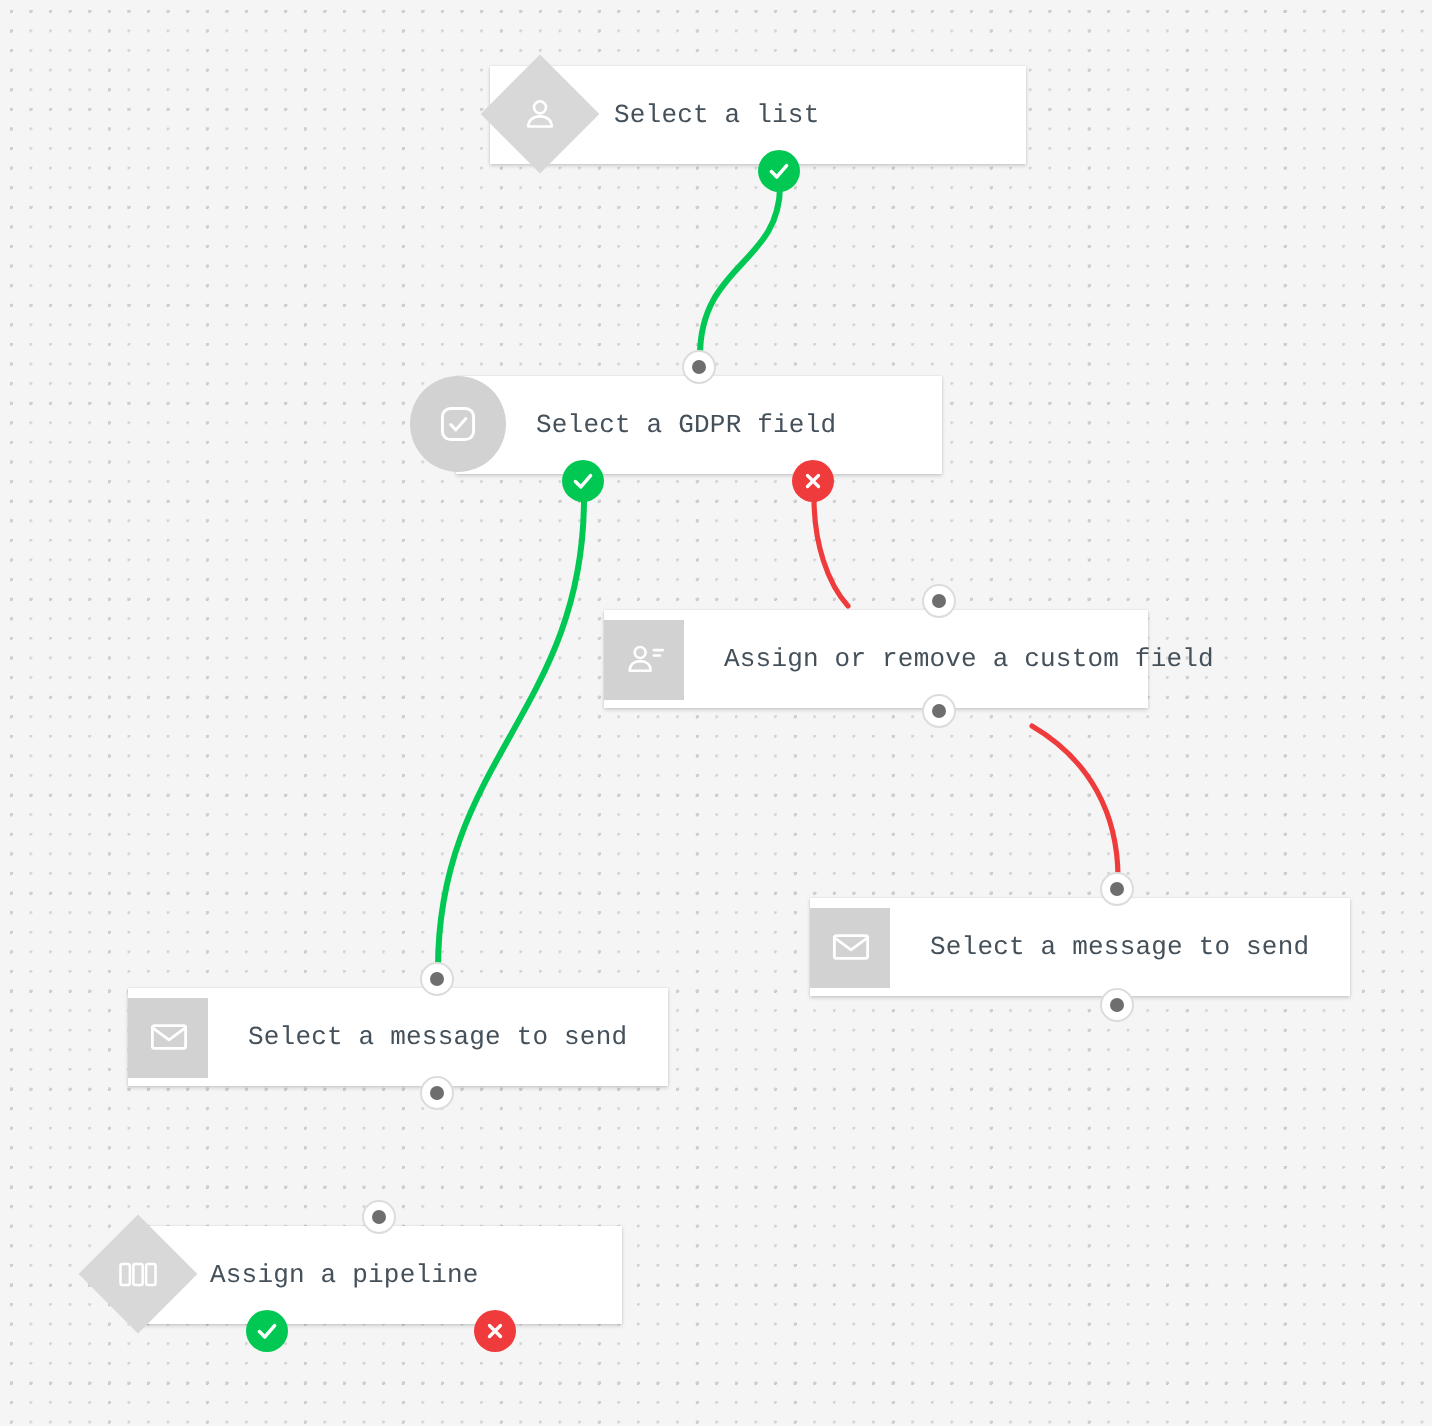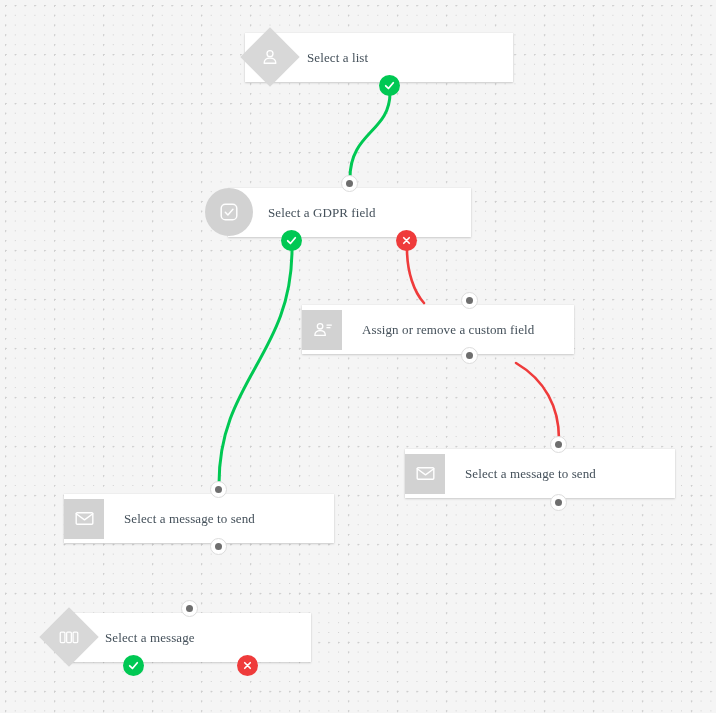--- a/index.html
+++ b/index.html
@@ -12,21 +12,21 @@
     width: 716px;
     height: 713px;
     overflow: hidden;
     background-color: #f5f5f5;
     background-image:
       radial-gradient(circle at 0.5px 0.5px, #d0d0d0 0.7px, transparent 0.9px),
       radial-gradient(circle at 0.5px 0.5px, #c4c4c4 0.85px, transparent 1.1px),
       radial-gradient(circle at 0.5px 0.5px, #c4c4c4 0.85px, transparent 1.1px);
     background-size: 9.8px 9.8px, 9.8px 49px, 49px 9.8px;
     background-position: 5px 5px, 5px 5px, 5px 5px;
-    font-family: Liberation Serif, serif;
+    font-family: Liberation Mono, monospace;
   }
   #edges {
     position: absolute;
     left: 0; top: 0;
     width: 716px;
     height: 713px;
     pointer-events: none;
   }
   
   .node {
@@ -180,21 +180,21 @@
     <span class="icon-tile">
       <svg class="glyph" width="21" height="21" viewBox="0 0 24 24" fill="none" stroke="#ffffff" stroke-width="1.6" stroke-linecap="round" stroke-linejoin="round">
         <rect x="2.5" y="5.5" width="19" height="13" rx="1.2"></rect>
         <path d="M2.5 6.6 L12 13.6 L21.5 6.6"></path>
       </svg>
     </span>
     <span class="node-label" style="margin-left:20px;">Select a message to send</span>
   </div>
 
   <div class="node" style="left:67px; top:613px; width:244px; height:49px; padding-left:38px;">
-    <span class="node-label">Select a message</span>
+    <span class="node-label">Assign a pipeline</span>
   </div>
   <div class="icon-diamond" style="left:48px; top:616px;">
     <span class="glyph-wrap">
       <svg class="glyph" width="22" height="20" viewBox="0 0 26 24" fill="none" stroke="#ffffff" stroke-width="1.5" stroke-linecap="round" stroke-linejoin="round">
         <rect x="2.5" y="6" width="5.6" height="12.6" rx="1.2"></rect>
         <rect x="10.2" y="6" width="5.6" height="12.6" rx="1.2"></rect>
         <rect x="17.9" y="6" width="5.6" height="12.6" rx="1.2"></rect>
       </svg>
     </span>
   </div>

